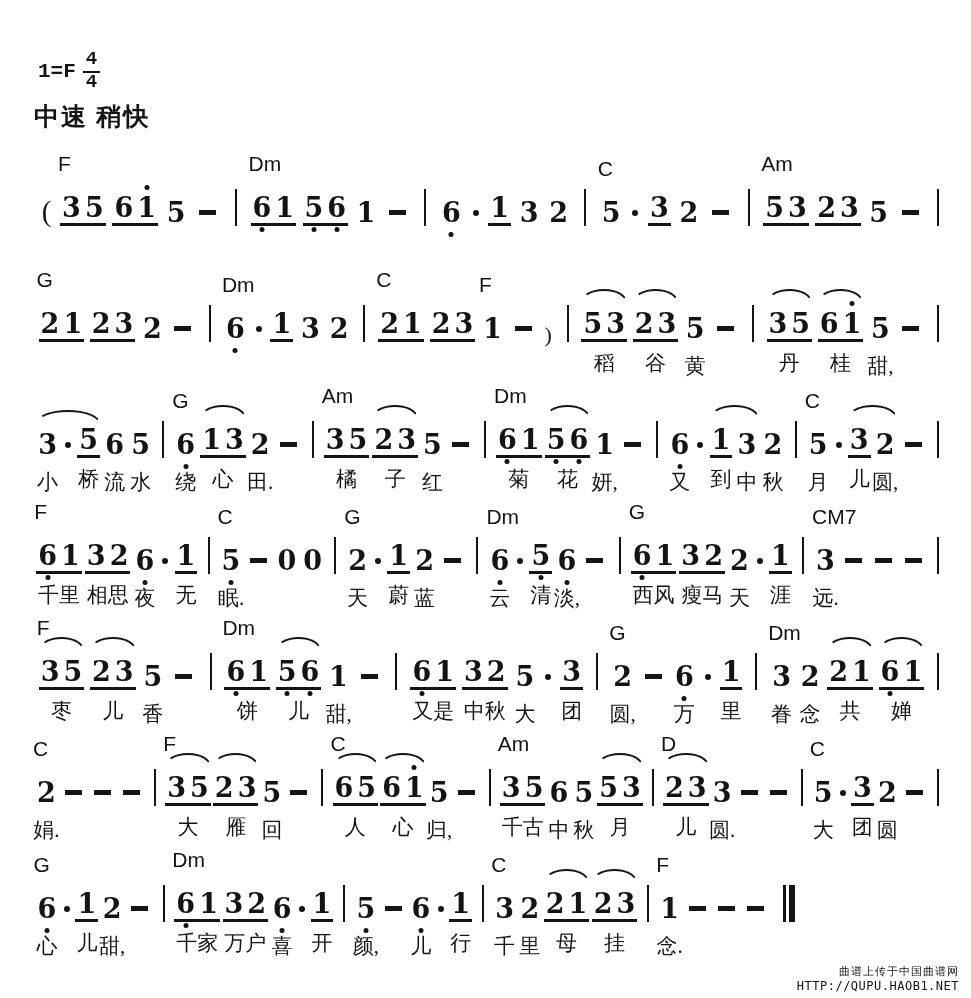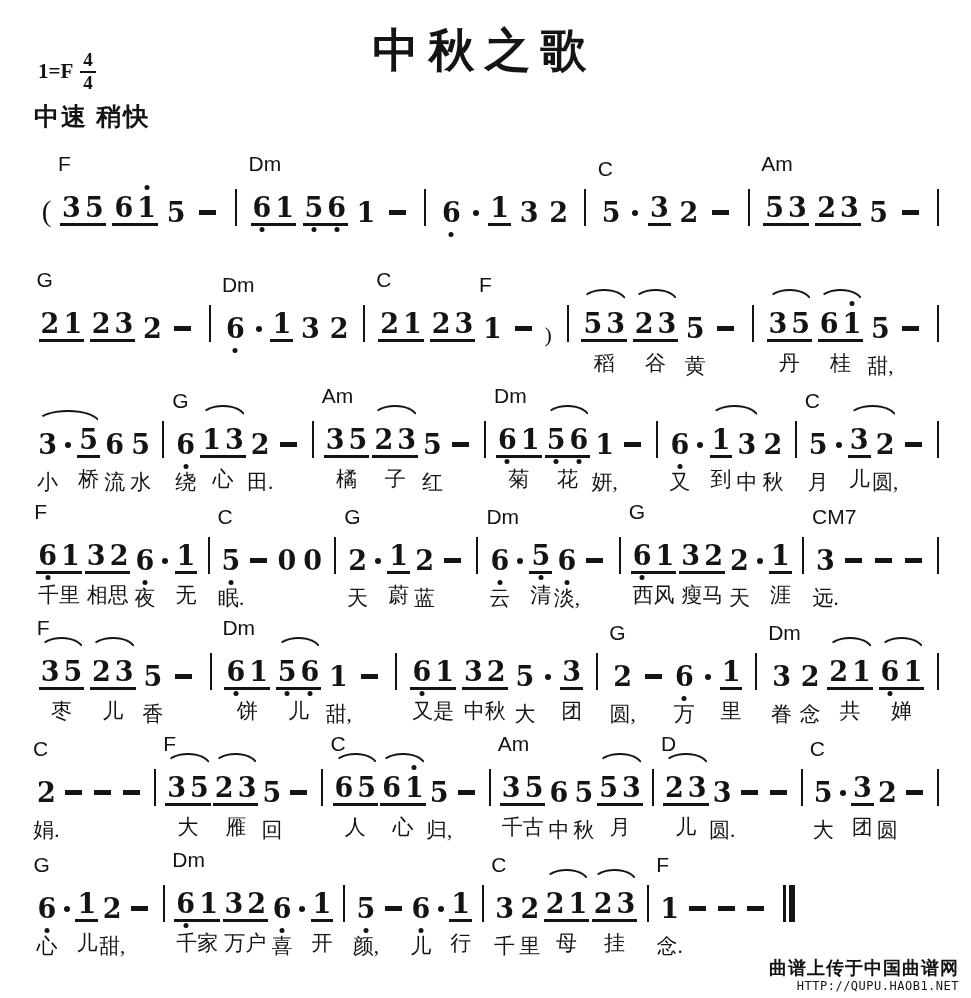--- a/index.html
+++ b/index.html
@@ -3,21 +3,21 @@
 <meta charset="utf-8">
 <style>
   html,body{margin:0;padding:0;background:#fff;overflow:hidden}
   body{width:971px;height:998px;color:#141414;font-family:"Liberation Serif",serif;position:relative}
   .page{box-sizing:border-box;width:971px;height:998px;padding:6px 30px 0 28px;position:relative}
 
   
   .hdr{position:relative;height:134px}
   .title{text-align:center;font-size:46px;font-weight:bold;letter-spacing:10px;padding-top:14px;font-family:"Liberation Serif",serif}
   .keysig{position:absolute;left:10px;top:44px;display:flex;align-items:center;gap:7px;
-          font-family:Liberation Serif, serif;font-size:21px;font-weight:bold}
+          font-family:Liberation Mono, monospace;font-size:21px;font-weight:bold}
   .frac{display:inline-flex;flex-direction:column;align-items:center;line-height:1.05;font-size:19px}
   .frac .ftop{border-bottom:2px solid #141414;padding:0 3px 1px}
   .tempo{position:absolute;left:6px;top:94px;font-size:25px;font-weight:bold;letter-spacing:2px}
   .credits{position:absolute;right:14px;top:58px;text-align:right;font-size:23px;font-weight:bold;line-height:1.55;letter-spacing:2px}
 
   
   #score{position:relative}
   .system{display:flex;align-items:flex-end;height:116px;box-sizing:border-box;padding:44px 0 30px;position:relative}
   .measure{display:flex;align-items:flex-end;justify-content:space-evenly;padding:0 5px;min-width:0}
   .cell{position:relative;display:inline-flex;align-items:flex-end;gap:4px;padding:0 2px}
@@ -35,30 +35,29 @@
        border-radius:50% 50% 0 0/100% 100% 0 0}
   .lyric{position:absolute;top:calc(100% + 10px);left:50%;transform:translateX(-50%);
          font-size:21px;white-space:nowrap;font-family:"Liberation Serif",serif}
   .bar{width:2px;height:37px;background:#141414;margin:0 2px;flex:none}
   .finalbar{display:flex;align-items:flex-end;gap:3px;margin-left:6px;flex:none}
   .finalbar .b1{width:3px;height:37px;background:#141414}
   .finalbar .b2{width:6px;height:37px;background:#141414}
 
   
   .footer{position:absolute;right:12px;bottom:4px;text-align:right;line-height:1.25}
-  .footer .f1{font-size:18px;font-weight:bold;letter-spacing:1px}
+  .footer .f1{font-size:11px;font-weight:normal;letter-spacing:1px}
   .footer .f2{font-size:12px;font-weight:normal;font-family:"DejaVu Sans Mono",monospace;letter-spacing:.5px}
 </style>
 </head>
 <body>
 
 <div class="page">
 
   <div class="hdr">
-    <div class="title">中秋之歌</div>
     <div class="keysig">
       <span>1=F</span>
       <span class="frac">
         <span class="ftop">4</span>
         <span>4</span>
       </span>
     </div>
     <div class="tempo">中速 稍快</div>
   </div>
 

